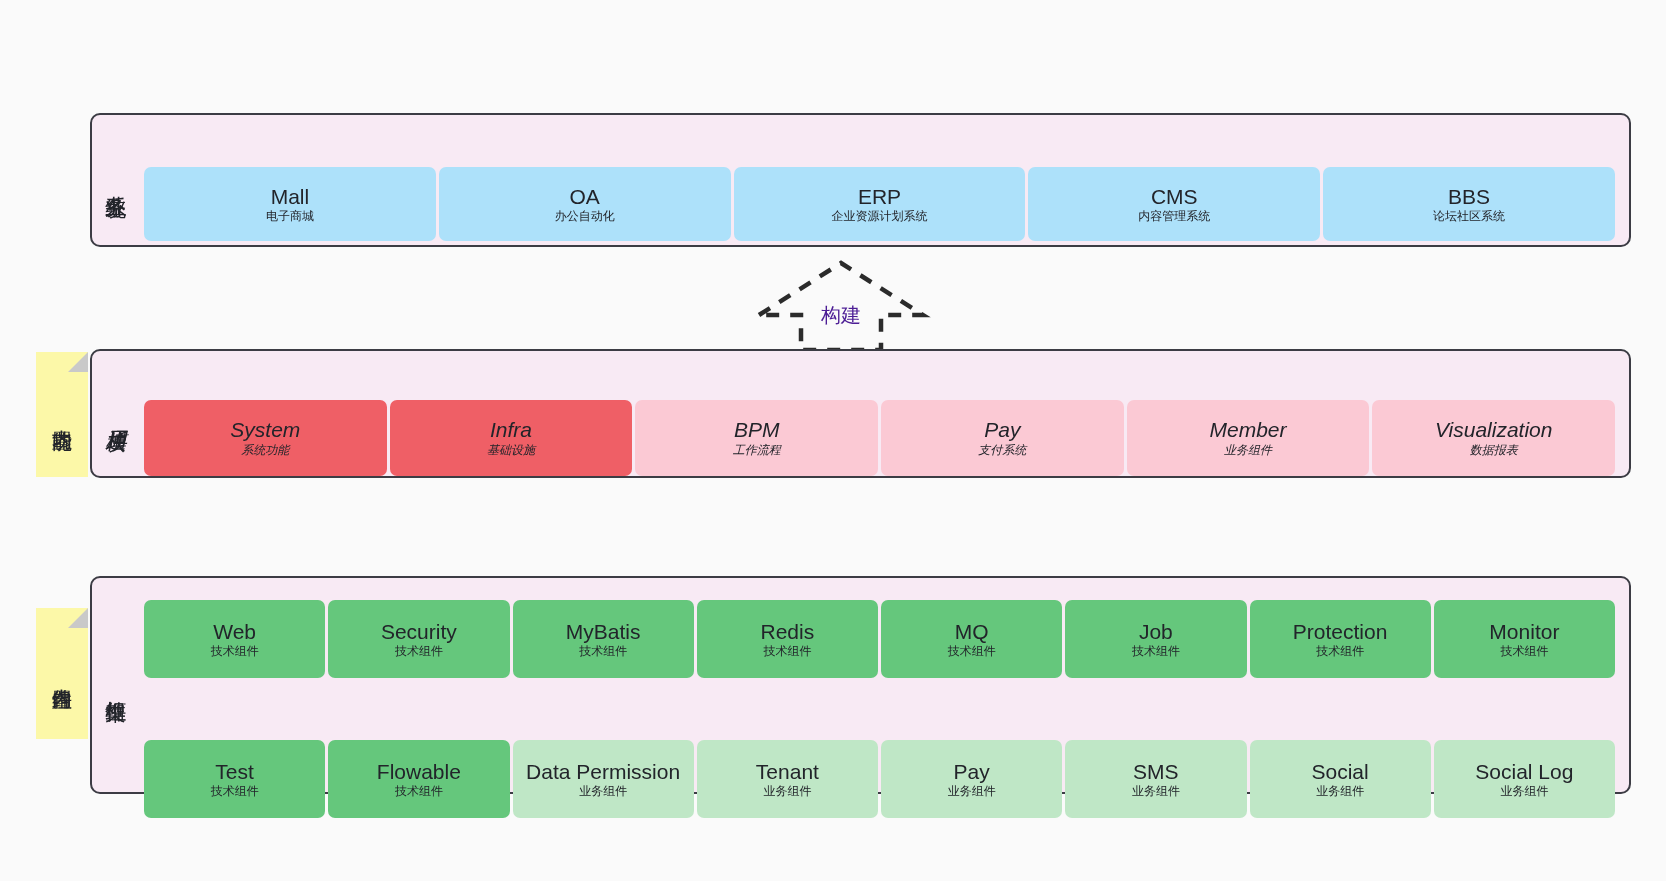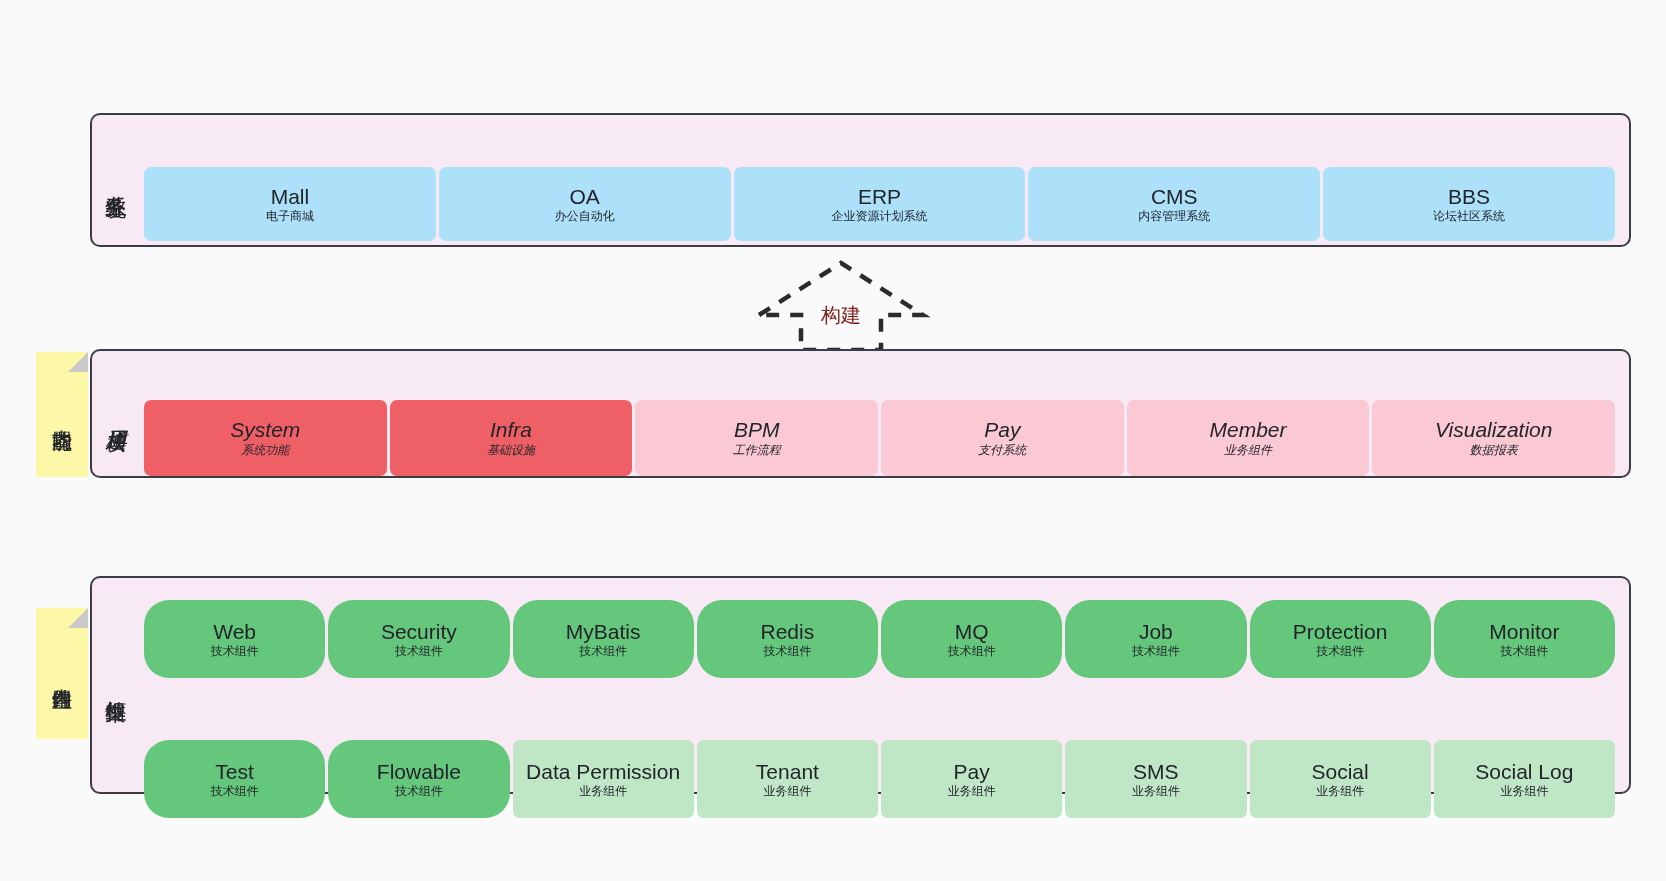--- a/index.html
+++ b/index.html
@@ -72,21 +72,21 @@
   }
   .cell .t2 {
     font-size: 12px;
     line-height: 1.22;
   }
 
   
   .c-blue        { background: #ade1fa; }
   .c-red         { background: #ef5f66; }
   .c-pink        { background: #fbc9d4; }
-  .c-green       { background: #65c77c; border-radius: 25px; }
+  .c-green       { background: #65c77c; }
   .c-green-light { background: #bfe7c6; }
 
   
   #layer-business  { left: 90px;  top: 113px; width: 1541px; height: 134px; }
   #layer-business  .cell { height: 74px; }
 
   #layer-common    { left: 90px;  top: 349px; width: 1541px; height: 129px; font-style: italic; }
   #layer-common    .cell { height: 76px; }
 
   #layer-framework { left: 90px;  top: 576px; width: 1541px; height: 218px; }
@@ -127,21 +127,21 @@
   }
   #arrow-build  { left: 751px; top: 255px; }
   #arrow-impl   { left: 765px; top: 490px; }
   .arrow-wrap svg { display: block; }
   .arrow-label {
     position: absolute;
     left: 0; right: 0;
     bottom: 26px;
     text-align: center;
     font-size: 20px;
-    color: #7f1d1d;
+    color: #4c1d95;
     pointer-events: none;
   }
 </style>
 </head>
 <body>
 
 <div id="canvas">
 
   <div class="layer" id="layer-business">
     <div class="layer-label">业务系统</div>

